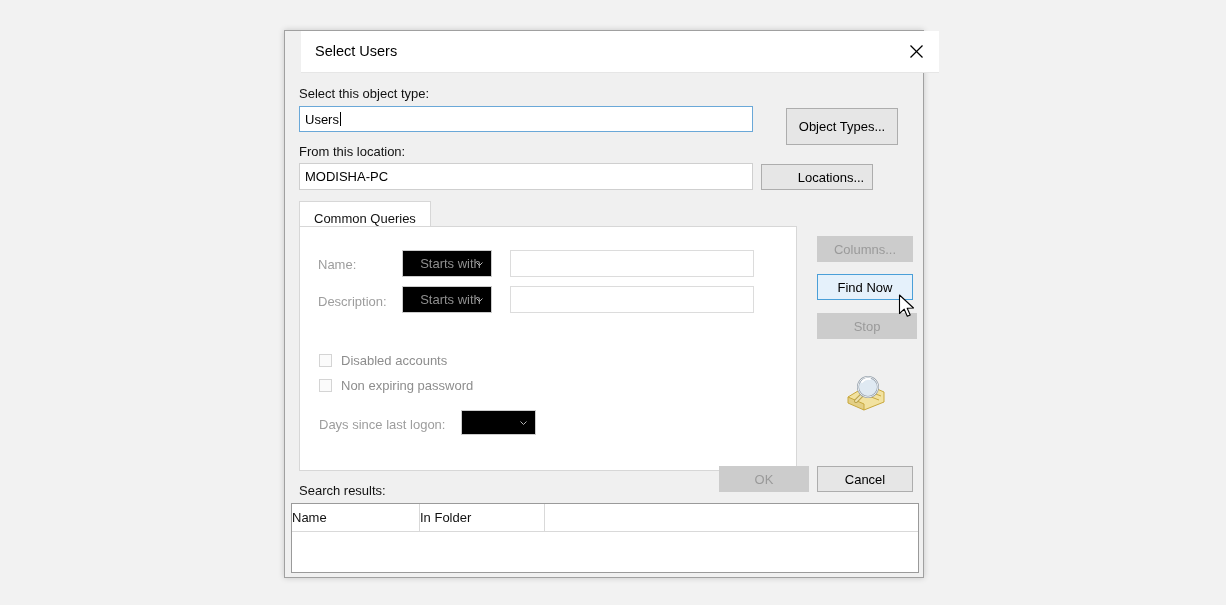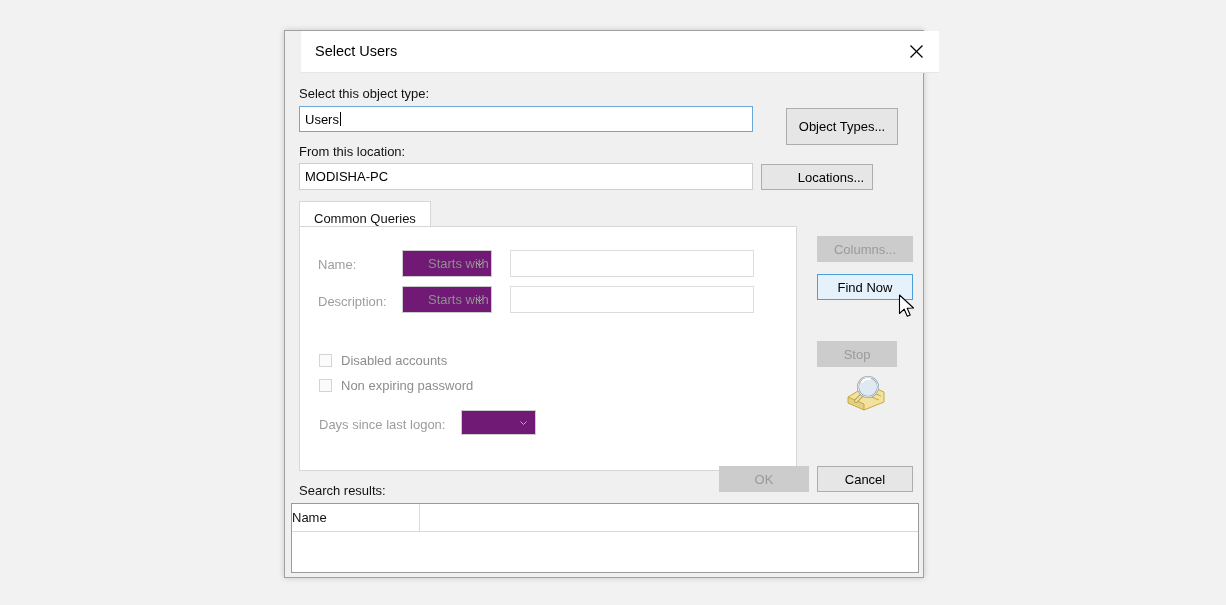--- a/index.html
+++ b/index.html
@@ -146,28 +146,29 @@
     width: 498px;
     height: 245px;
     background: #ffffff;
     border: 1px solid #d7d7d7;
     box-sizing: border-box;
   }
 
   .combo {
     position: absolute;
     box-sizing: border-box;
-    background: #701a75;
+    background: #000000;
     border: 1px solid #cccccc;
     font-size: 13px;
     color: #8f8f8f;
     display: flex;
     align-items: center;
-    padding-left: 25px;
-    cursor: default;
+    padding-left: 7px;
+    cursor: default;
+    justify-content: center;
   }
   .combo .chev {
     position: absolute;
     right: 8px;
     top: 50%;
     margin-top: -2px;
     width: 7px;
     height: 4px;
   }
   .combo .chev svg { display: block; }
@@ -312,21 +313,21 @@
       <span class="chev">
         <svg width="7" height="4" viewBox="0 0 7 4">
             <path d="M0.5 0.5 L3.5 3.5 L6.5 0.5" fill="none" stroke="#b4b4b4" stroke-width="1"></path>
           </svg>
       </span>
     </div>
   </div>
 
   <div class="btn disabled" style="left:532px; top:205px; width:96px; height:26px;">Columns...</div>
   <div class="btn hover" style="left:532px; top:243px; width:96px; height:26px;">Find Now</div>
-  <div class="btn disabled" style="left:532px; top:282px; width:80px; height:26px;margin-top:28px;">Stop</div>
+  <div class="btn disabled" style="left:532px; top:282px; width:100px; height:26px;">Stop</div>
 
   <div style="position:absolute; left:549px; top:340px; width:56px; height:44px;">
     <svg width="56" height="44" viewBox="0 0 56 44">
 
       <path d="M14 26 L34 14 L50 21 L50 31 L30 39 Z" fill="#f2e2a0" stroke="#c9a83c" stroke-width="1"></path>
       <path d="M14 26 L30 33 L30 39 L14 32 Z" fill="#e3cf85" stroke="#c9a83c" stroke-width="1"></path>
       <path d="M34 20 L47 25" stroke="#c9a83c" stroke-width="1"></path>
       <path d="M32 24 L45 29" stroke="#c9a83c" stroke-width="1"></path>
 
       <path d="M22 30 L30 22" stroke="#b9a24a" stroke-width="4" stroke-linecap="round"></path>
@@ -338,20 +339,21 @@
     </svg>
   </div>
 
   <div class="lbl" style="left:14px; top:452px;">Search results:</div>
   <div class="btn disabled" style="left:434px; top:435px; width:90px; height:26px;">OK</div>
   <div class="btn" style="left:532px; top:435px; width:96px; height:26px;">Cancel</div>
 
   <div id="results-list">
     <div id="results-header">
       <div class="col-head" style="left:0; width:128px;">Name</div>
+      <div class="col-head" style="left:128px; width:125px;">In Folder</div>
     </div>
   </div>
 
 </div>
 
 <div id="mouse-cursor">
   <svg width="20" height="26" viewBox="0 0 20 26">
     <path d="M1.5 1 L1.5 19.5 L6.2 15.2 L9.3 22.3 L12.2 21.0 L9.2 14.2 L15.5 14.0 Z" fill="#ffffff" stroke="#000000" stroke-width="1.1" stroke-linejoin="round"></path>
   </svg>
 </div>

